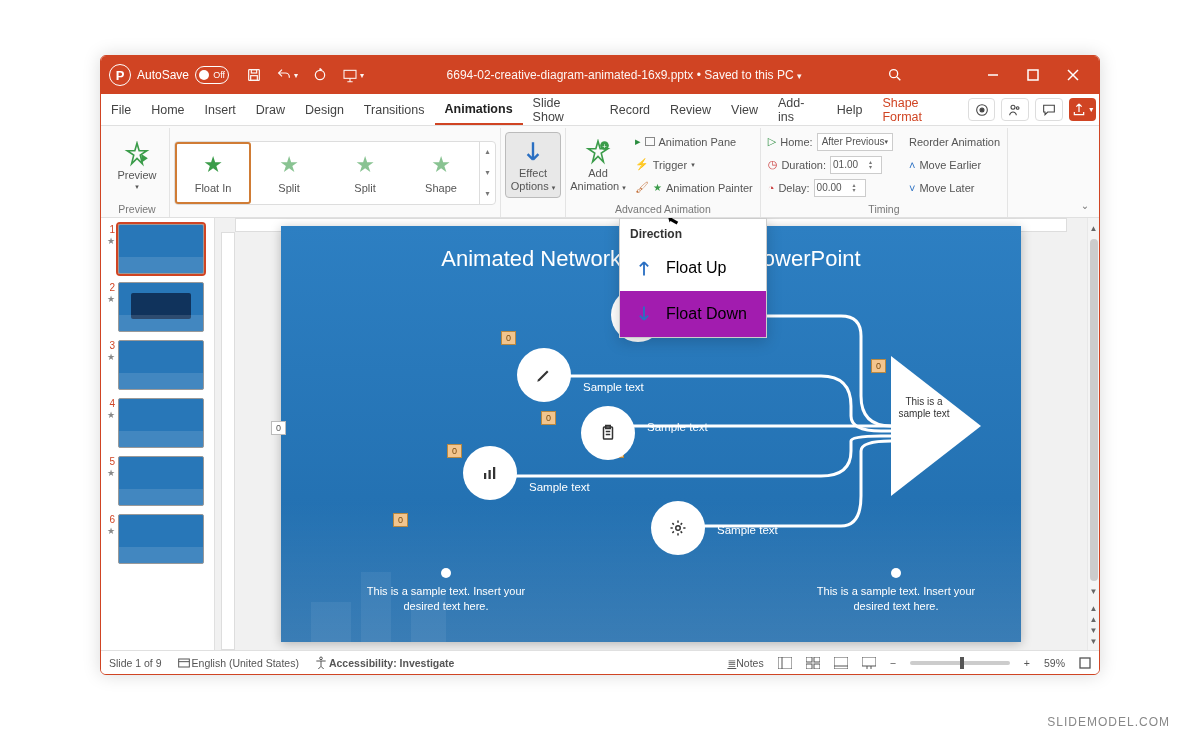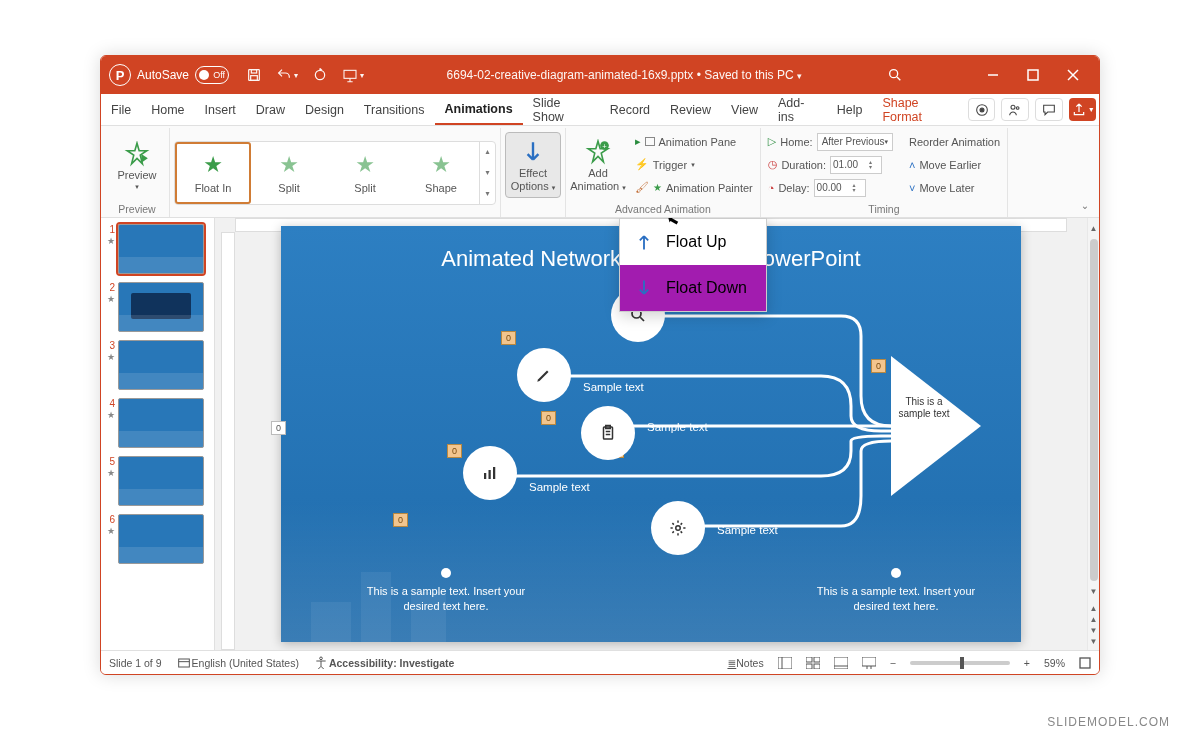--- a/index.html
+++ b/index.html
@@ -454,20 +454,21 @@
           <div style="width:10px;height:10px;border-radius:50%;background:#fff;margin:0 auto 6px"></div>
           <span>This is a sample text. Insert your desired text here.</span>
         </div>
 
         <div style="position:absolute; top:55px; left:395px; width:12px; height:12px; border:1px solid #666; border-radius:50%; background:#fff;"></div>
       </div>
 
       <span class="tag0" style="top:203px; left:56px; background:#fff; color:#555; border-color:#bbb;">0</span>
 
       <div class="effect-menu">
+        <div class="hdr">Direction</div>
         <div class="opt">
           <svg width="20" height="26" viewBox="0 0 24 24" fill="none" stroke="#2a6fc2" stroke-width="2.2">
               <path d="M12 21V5m0 0l-5 5m5-5l5 5"></path>
             </svg>
           <span>Float Up</span>
         </div>
         <div class="opt sel">
           <svg width="20" height="26" viewBox="0 0 24 24" fill="none" stroke="#2a6fc2" stroke-width="2.2">
               <path d="M12 3v16m0 0l-5-5m5 5l5-5"></path>
             </svg>

